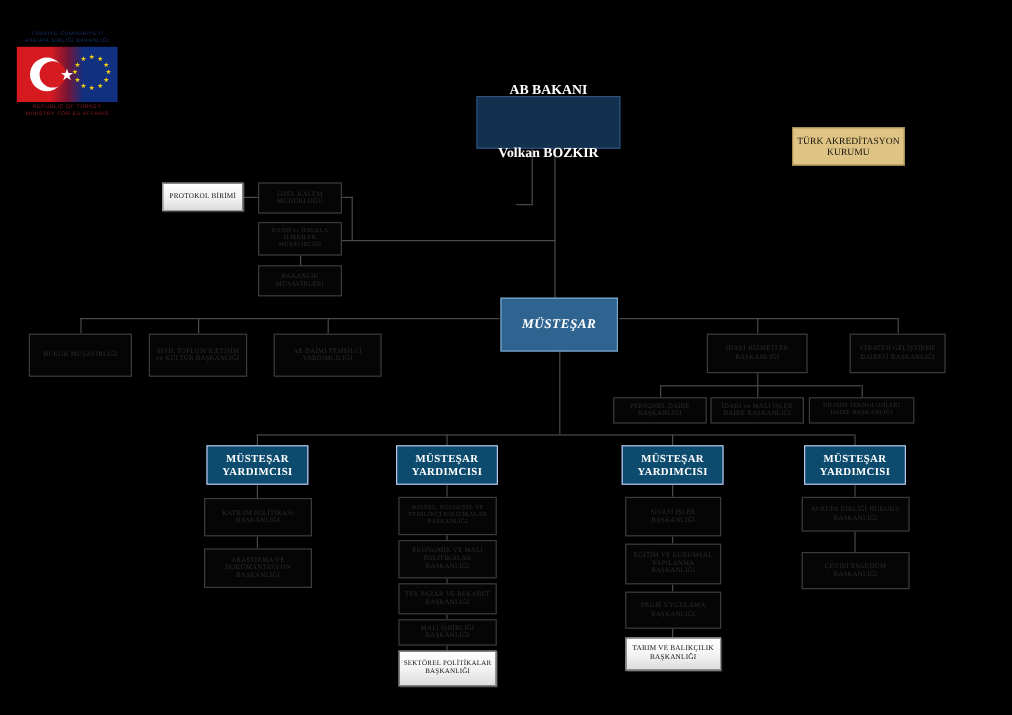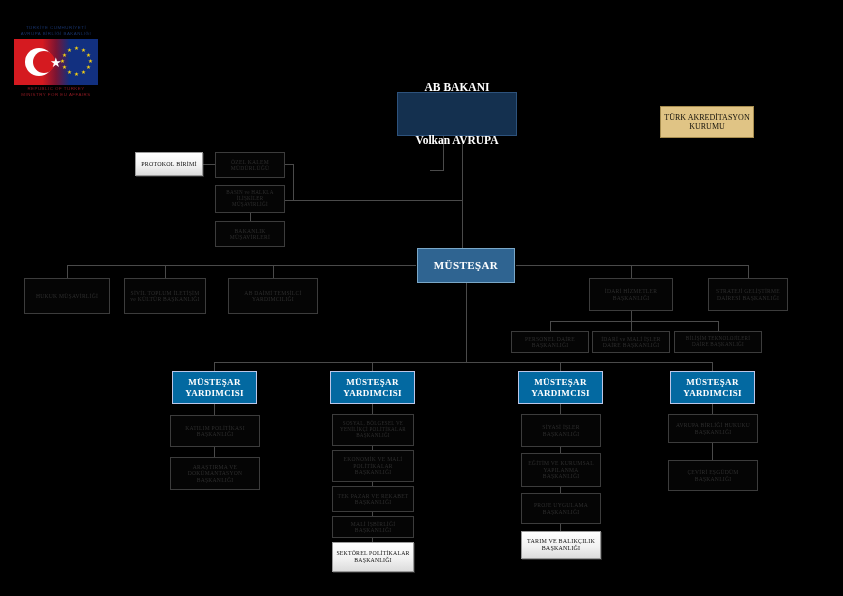--- a/index.html
+++ b/index.html
@@ -126,21 +126,21 @@
   }
   
   .b-khaki {
     background: #e0c485;
     border: 1px solid #a68c4e;
     color: #12100a;
     font-size: 8px;
   }
   
   .b-peri {
-    background: #0369a1;
+    background: #0c4a6e;
     border: 1px solid #bcc6e8;
     color: #ffffff;
     font-weight: bold;
     font-size: 9px;
     letter-spacing: .3px;
   }
   
   .b-dark {
     background: #050505;
     border: 1px solid #3c3c3c;
@@ -239,23 +239,23 @@
   <div class="ln v" style="left:372px; top:538px; height:4px;"></div>
 
   <div class="ln v" style="left:560px; top:404px; height:10px;"></div>
   <div class="ln v" style="left:560px; top:447px; height:6px;"></div>
   <div class="ln v" style="left:560px; top:487px; height:6px;"></div>
   <div class="ln v" style="left:560px; top:524px; height:7px;"></div>
 
   <div class="ln v" style="left:712px; top:404px; height:10px;"></div>
   <div class="ln v" style="left:712px; top:443px; height:17px;"></div>
 
-  <div class="box b-minister" style="left:397px; top:92px; width:120px; height:44px; flex-direction:column;gap:40px;">
+  <div class="box b-minister" style="left:397px; top:80px; width:120px; height:44px; flex-direction:column;gap:40px;">
     <span>AB BAKANI</span>
-    <span>Volkan AVRUPA</span>
+    <span>Volkan BOZKIR</span>
   </div>
 
   <div class="box b-khaki" style="left:660px; top:106px; width:94px; height:32px;">
     <span>TÜRK AKREDİTASYON KURUMU</span>
   </div>
 
 
   <div class="box b-white" style="left:135px; top:152px; width:68px; height:24px;">
     <span>PROTOKOL BİRİMİ</span>
   </div>
@@ -263,21 +263,21 @@
   <div class="box b-dark" style="left:215px; top:152px; width:70px; height:26px;">
     <span>ÖZEL KALEM MÜDÜRLÜĞÜ</span>
   </div>
   <div class="box b-dark sm" style="left:215px; top:185px; width:70px; height:28px;">
     <span>BASIN ve HALKLA İLİŞKİLER MÜŞAVİRLİĞİ</span>
   </div>
   <div class="box b-dark" style="left:215px; top:221px; width:70px; height:26px;">
     <span>BAKANLIK MÜŞAVİRLERİ</span>
   </div>
 
-  <div class="box b-mustesar" style="left:417px; top:248px; width:98px; height:35px;">
+  <div class="box b-mustesar" style="left:417px; top:248px; width:98px; height:45px;font-style:italic;">
     <span>MÜSTEŞAR</span>
   </div>
 
   <div class="box b-dark" style="left:24px; top:278px; width:86px; height:36px;">
     <span>HUKUK MÜŞAVİRLİĞİ</span>
   </div>
   <div class="box b-dark" style="left:124px; top:278px; width:82px; height:36px;">
     <span>SİVİL TOPLUM İLETİŞİM ve KÜLTÜR BAŞKANLIĞI</span>
   </div>
   <div class="box b-dark" style="left:228px; top:278px; width:90px; height:36px;">

